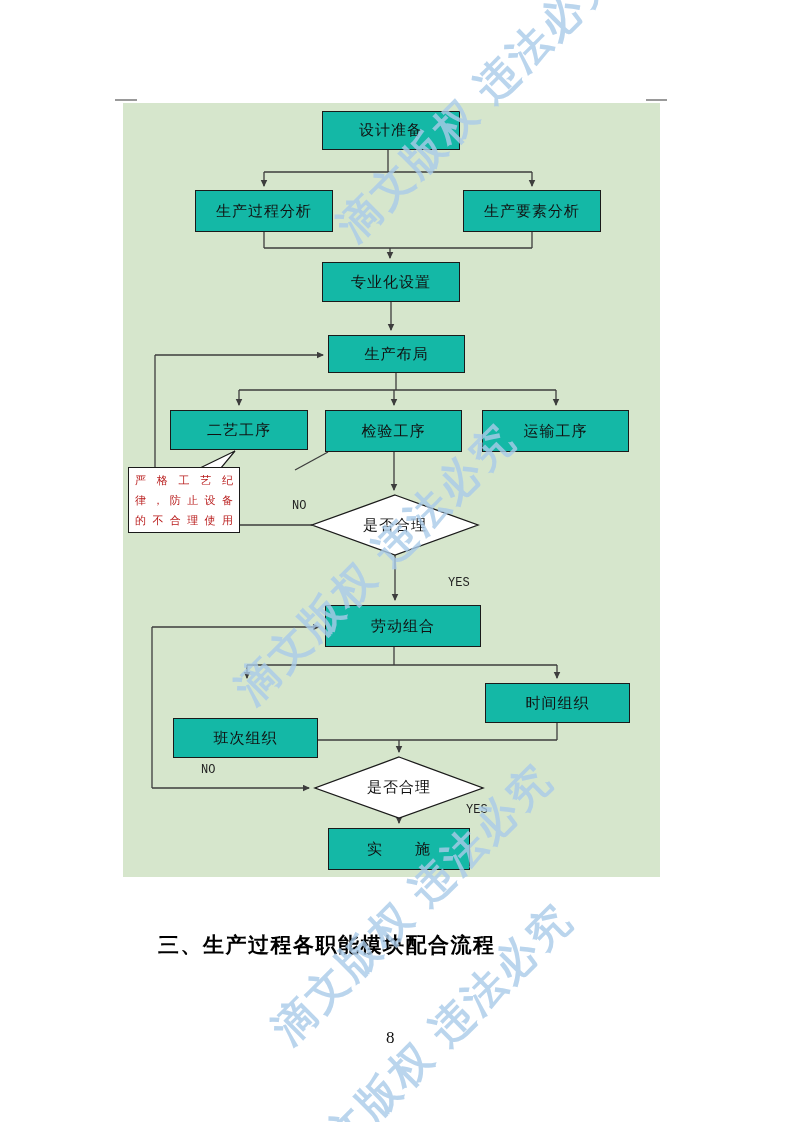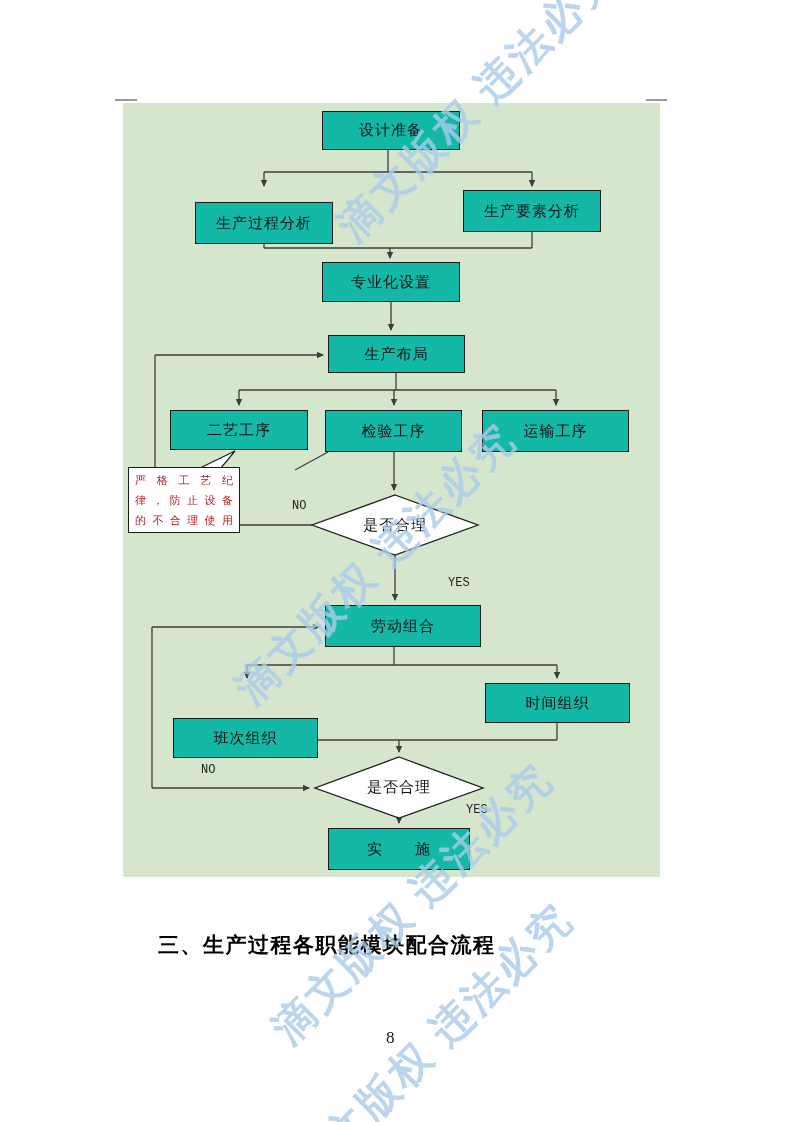--- a/index.html
+++ b/index.html
@@ -116,21 +116,21 @@
     <path d="M295,470 L328,452"></path>
   </g>
 
   <polygon points="200,468 235,451 221,468" fill="#ffffff" stroke="#1a1a1a" stroke-width="1.2"></polygon>
 
   <polygon points="395,495 478,525 395,555 312,525" fill="#ffffff" stroke="#1a1a1a" stroke-width="1.3"></polygon>
   <polygon points="399,757 483,788 399,818 315,788" fill="#ffffff" stroke="#1a1a1a" stroke-width="1.3"></polygon>
 </svg>
 
 <div class="node" style="left:322px;top:111px;width:138px;height:39px;">设计准备</div>
-<div class="node" style="left:195px;top:190px;width:138px;height:42px;margin-top:12px;">生产过程分析</div>
+<div class="node" style="left:195px;top:190px;width:138px;height:42px;">生产过程分析</div>
 <div class="node" style="left:463px;top:190px;width:138px;height:42px;">生产要素分析</div>
 <div class="node" style="left:322px;top:262px;width:138px;height:40px;">专业化设置</div>
 <div class="node" style="left:328px;top:335px;width:137px;height:38px;">生产布局</div>
 <div class="node" style="left:170px;top:410px;width:138px;height:40px;">二艺工序</div>
 <div class="node" style="left:325px;top:410px;width:137px;height:42px;">检验工序</div>
 <div class="node" style="left:482px;top:410px;width:147px;height:42px;">运输工序</div>
 <div class="node" style="left:325px;top:605px;width:156px;height:42px;">劳动组合</div>
 <div class="node" style="left:173px;top:718px;width:145px;height:40px;">班次组织</div>
 <div class="node" style="left:485px;top:683px;width:145px;height:40px;">时间组织</div>
 <div class="node" style="left:328px;top:828px;width:142px;height:42px;">实　　施</div>

